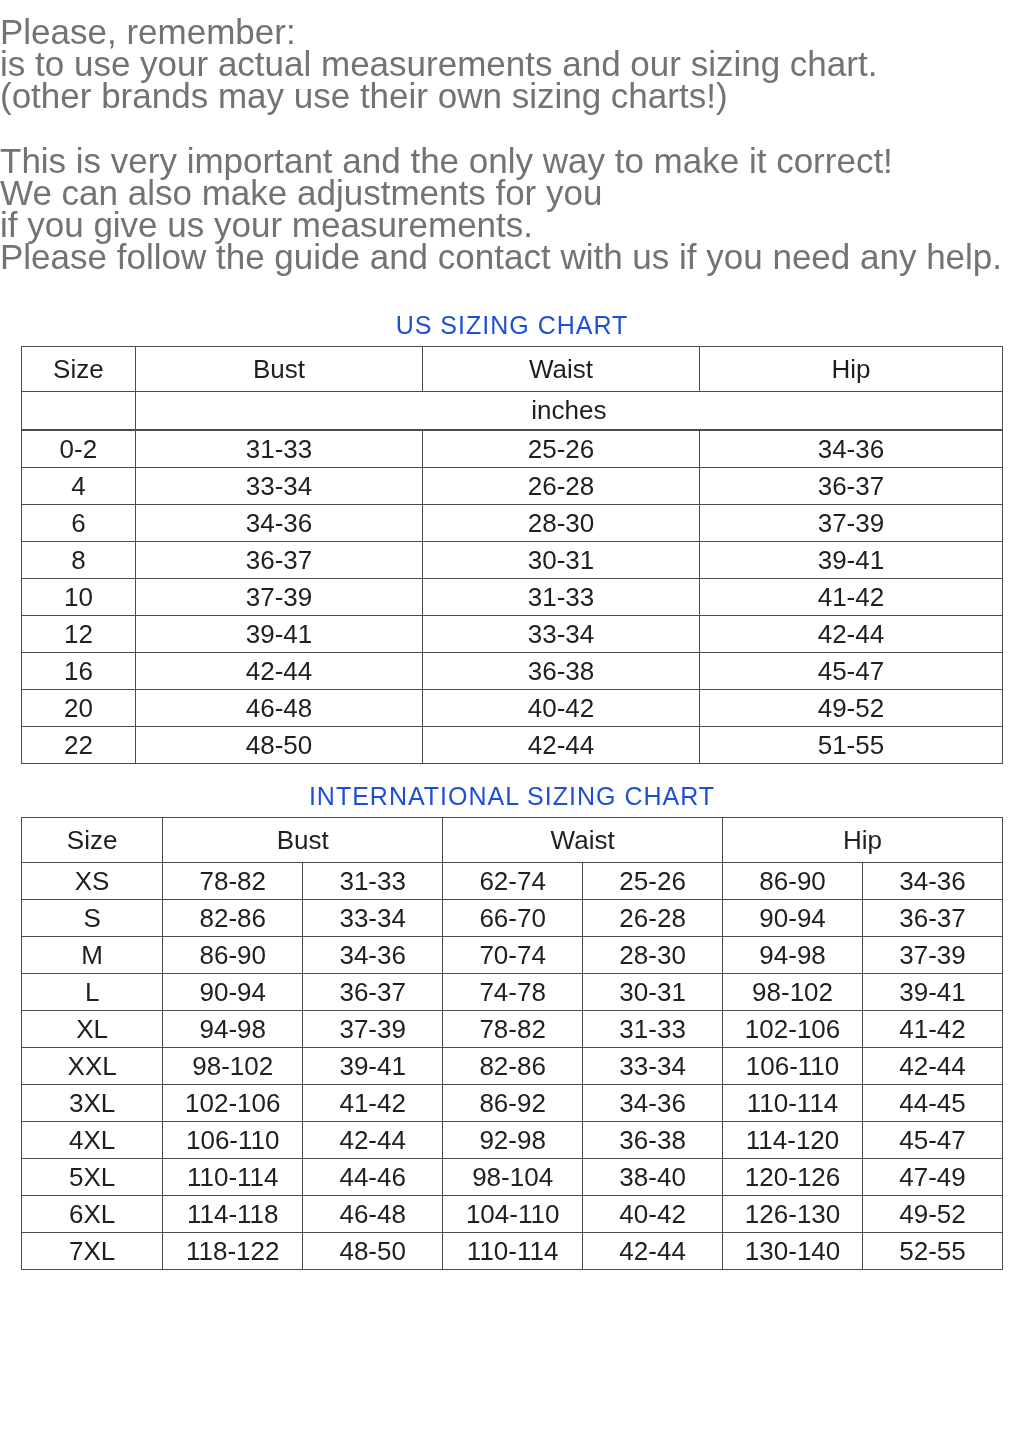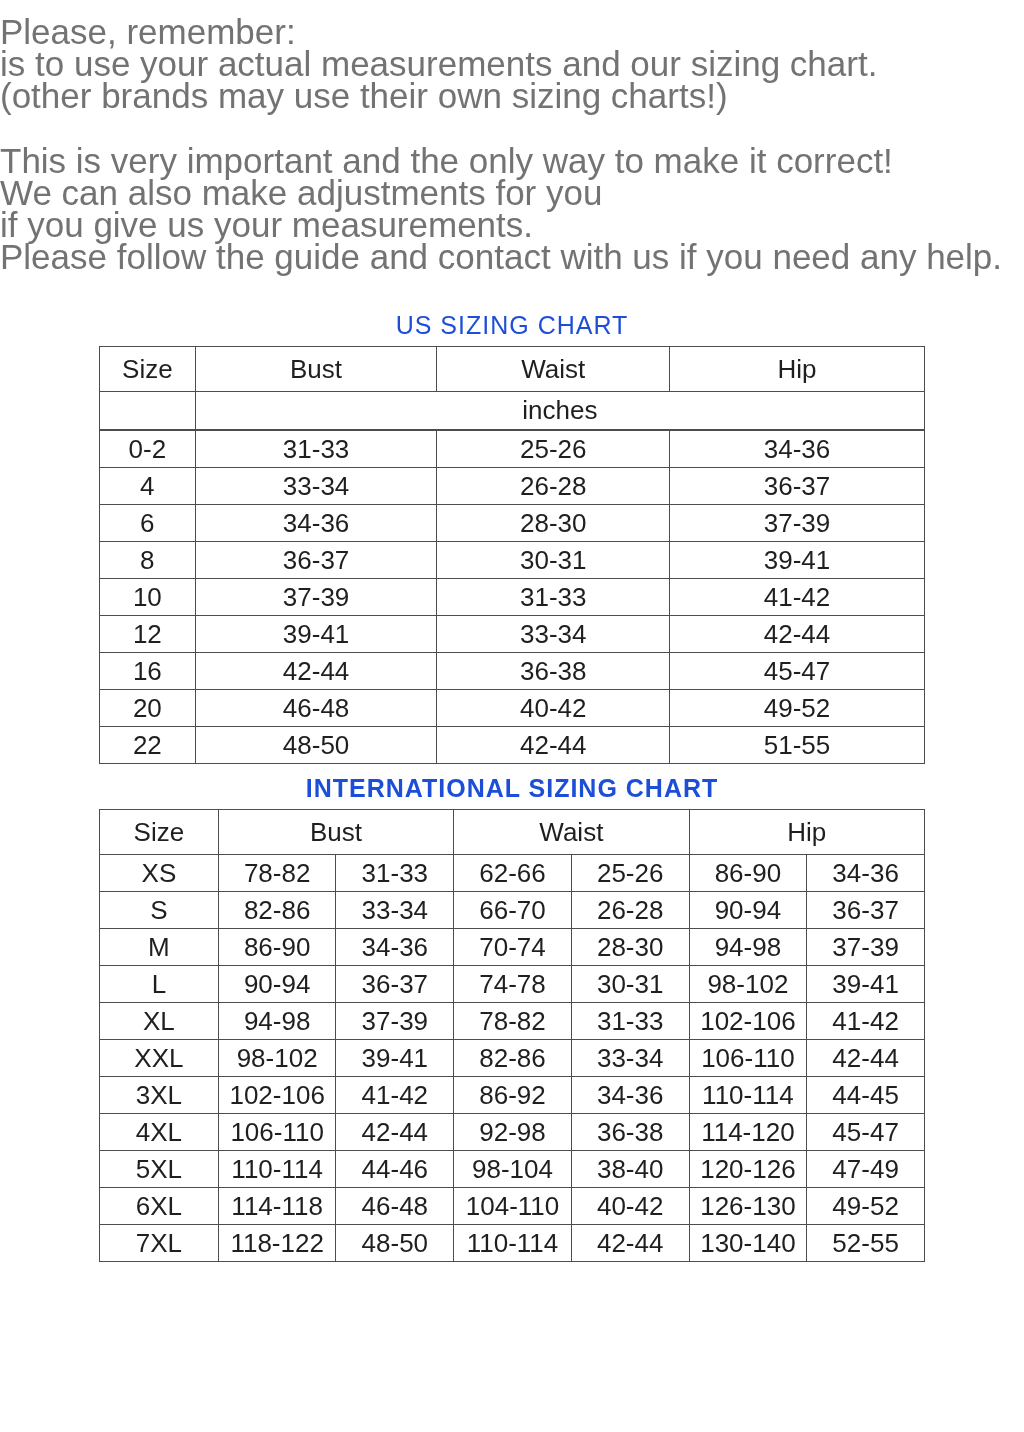--- a/index.html
+++ b/index.html
@@ -32,24 +32,24 @@
   
   .chart-title {
     text-align: center;
     font-size: 25px;
     line-height: 28px;
     letter-spacing: 1px;
     color: #1d4ed8;
     margin: 38px 0 7px 0;
     font-weight: 300;
   }
-  .chart-title.mt-sm { margin-top: 10px; font-weight: bold; }
+  .chart-title.mt-sm { margin-top: 18px; }
   
   table.sizing {
-    width: 826px;
+    width: 982px;
     margin: 0 auto;
     border-collapse: collapse;
     table-layout: fixed;
   }
   table.sizing th,
   table.sizing td {
     border: 1px solid #4d4d4d;
     text-align: center;
     vertical-align: middle;
     font-weight: 300;
@@ -187,21 +187,21 @@
         <th colspan="2">Bust</th>
         <th colspan="2">Waist</th>
         <th colspan="2">Hip</th>
       </tr>
     </thead>
     <tbody>
         <tr>
           <td>XS</td>
           <td>78-82</td>
           <td>31-33</td>
-          <td>62-66</td>
+          <td>62-74</td>
           <td>25-26</td>
           <td>86-90</td>
           <td>34-36</td>
         </tr>
         <tr>
           <td>S</td>
           <td>82-86</td>
           <td>33-34</td>
           <td>66-70</td>
           <td>26-28</td>

